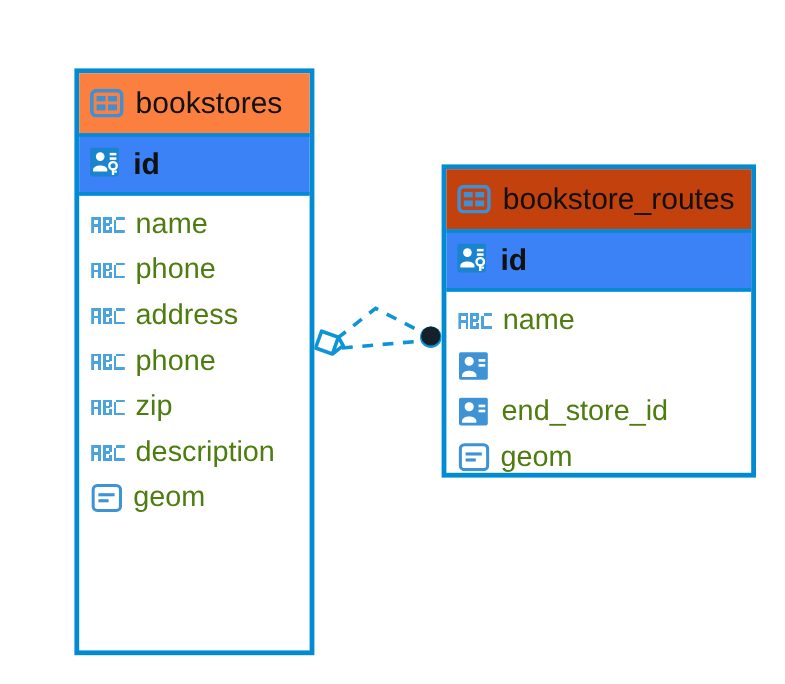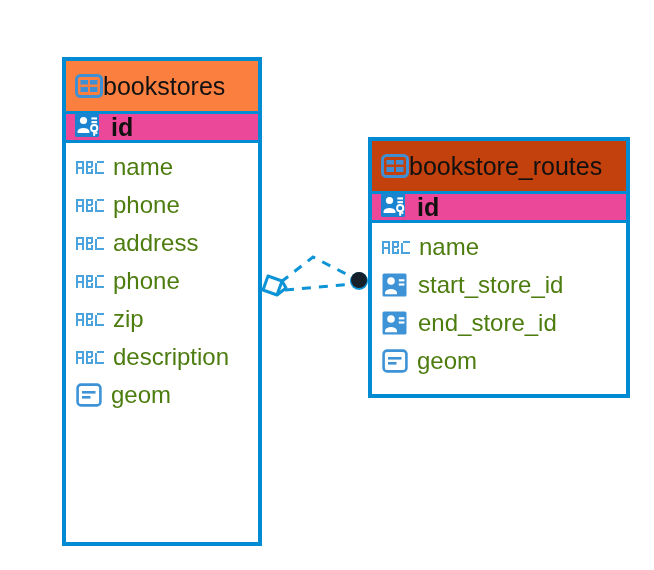--- a/index.html
+++ b/index.html
@@ -41,42 +41,42 @@
     width: 262px;
     height: 261px;
   }
 
   .entity-header {
     display: flex;
     align-items: center;
     box-sizing: border-box;
     height: 50px;
     padding: 0 8px 0 9px;
-    gap: 0;
+    gap: 10px;
   }
   .entity-header.accent-orange { background: #FB8040; }
   .entity-header.accent-gray   { background: #c2410c; }
 
   .entity-title {
     font-size: 25px;
     color: #111111;
     line-height: 1;
     white-space: nowrap;
   }
 
   .pk-row {
     display: flex;
     align-items: center;
     box-sizing: border-box;
-    height: 32px;
+    height: 52px;
     padding: 0 8px 0 9px;
     gap: 8px;
     border-top: 3px solid #008BD2;
     border-bottom: 3px solid #008BD2;
-    background: #ec4899;
+    background: #3b82f6;
   }
   .pk-label {
     font-size: 25px;
     font-weight: bold;
     color: #111111;
     line-height: 1;
   }
 
   .field-list {
     padding: 5px 0 4px 0;
@@ -387,21 +387,20 @@
       <div class="field-row">
         <span class="icon icon-fk">
           <svg viewBox="0 0 27 25" width="27" height="25">
             <rect x="0.5" y="0.5" width="24" height="23" rx="1.5" fill="#3E93D6"></rect>
             <circle cx="9" cy="8" r="3.8" fill="#ffffff"></circle>
             <path d="M 3 19.6 C 3.7 14.8 14.3 14.8 15 19.6 L 15 21.2 L 3 21.2 Z" fill="#ffffff"></path>
             <rect x="16.8" y="6.2" width="5.6" height="2.2" fill="#ffffff"></rect>
             <rect x="16.8" y="10.4" width="5.6" height="2.2" fill="#ffffff"></rect>
           </svg>
         </span>
-        <span class="field-label">start_store_id</span>
       </div>
 
       <div class="field-row">
         <span class="icon icon-fk">
           <svg viewBox="0 0 27 25" width="27" height="25">
             <rect x="0.5" y="0.5" width="24" height="23" rx="1.5" fill="#3E93D6"></rect>
             <circle cx="9" cy="8" r="3.8" fill="#ffffff"></circle>
             <path d="M 3 19.6 C 3.7 14.8 14.3 14.8 15 19.6 L 15 21.2 L 3 21.2 Z" fill="#ffffff"></path>
             <rect x="16.8" y="6.2" width="5.6" height="2.2" fill="#ffffff"></rect>
             <rect x="16.8" y="10.4" width="5.6" height="2.2" fill="#ffffff"></rect>

